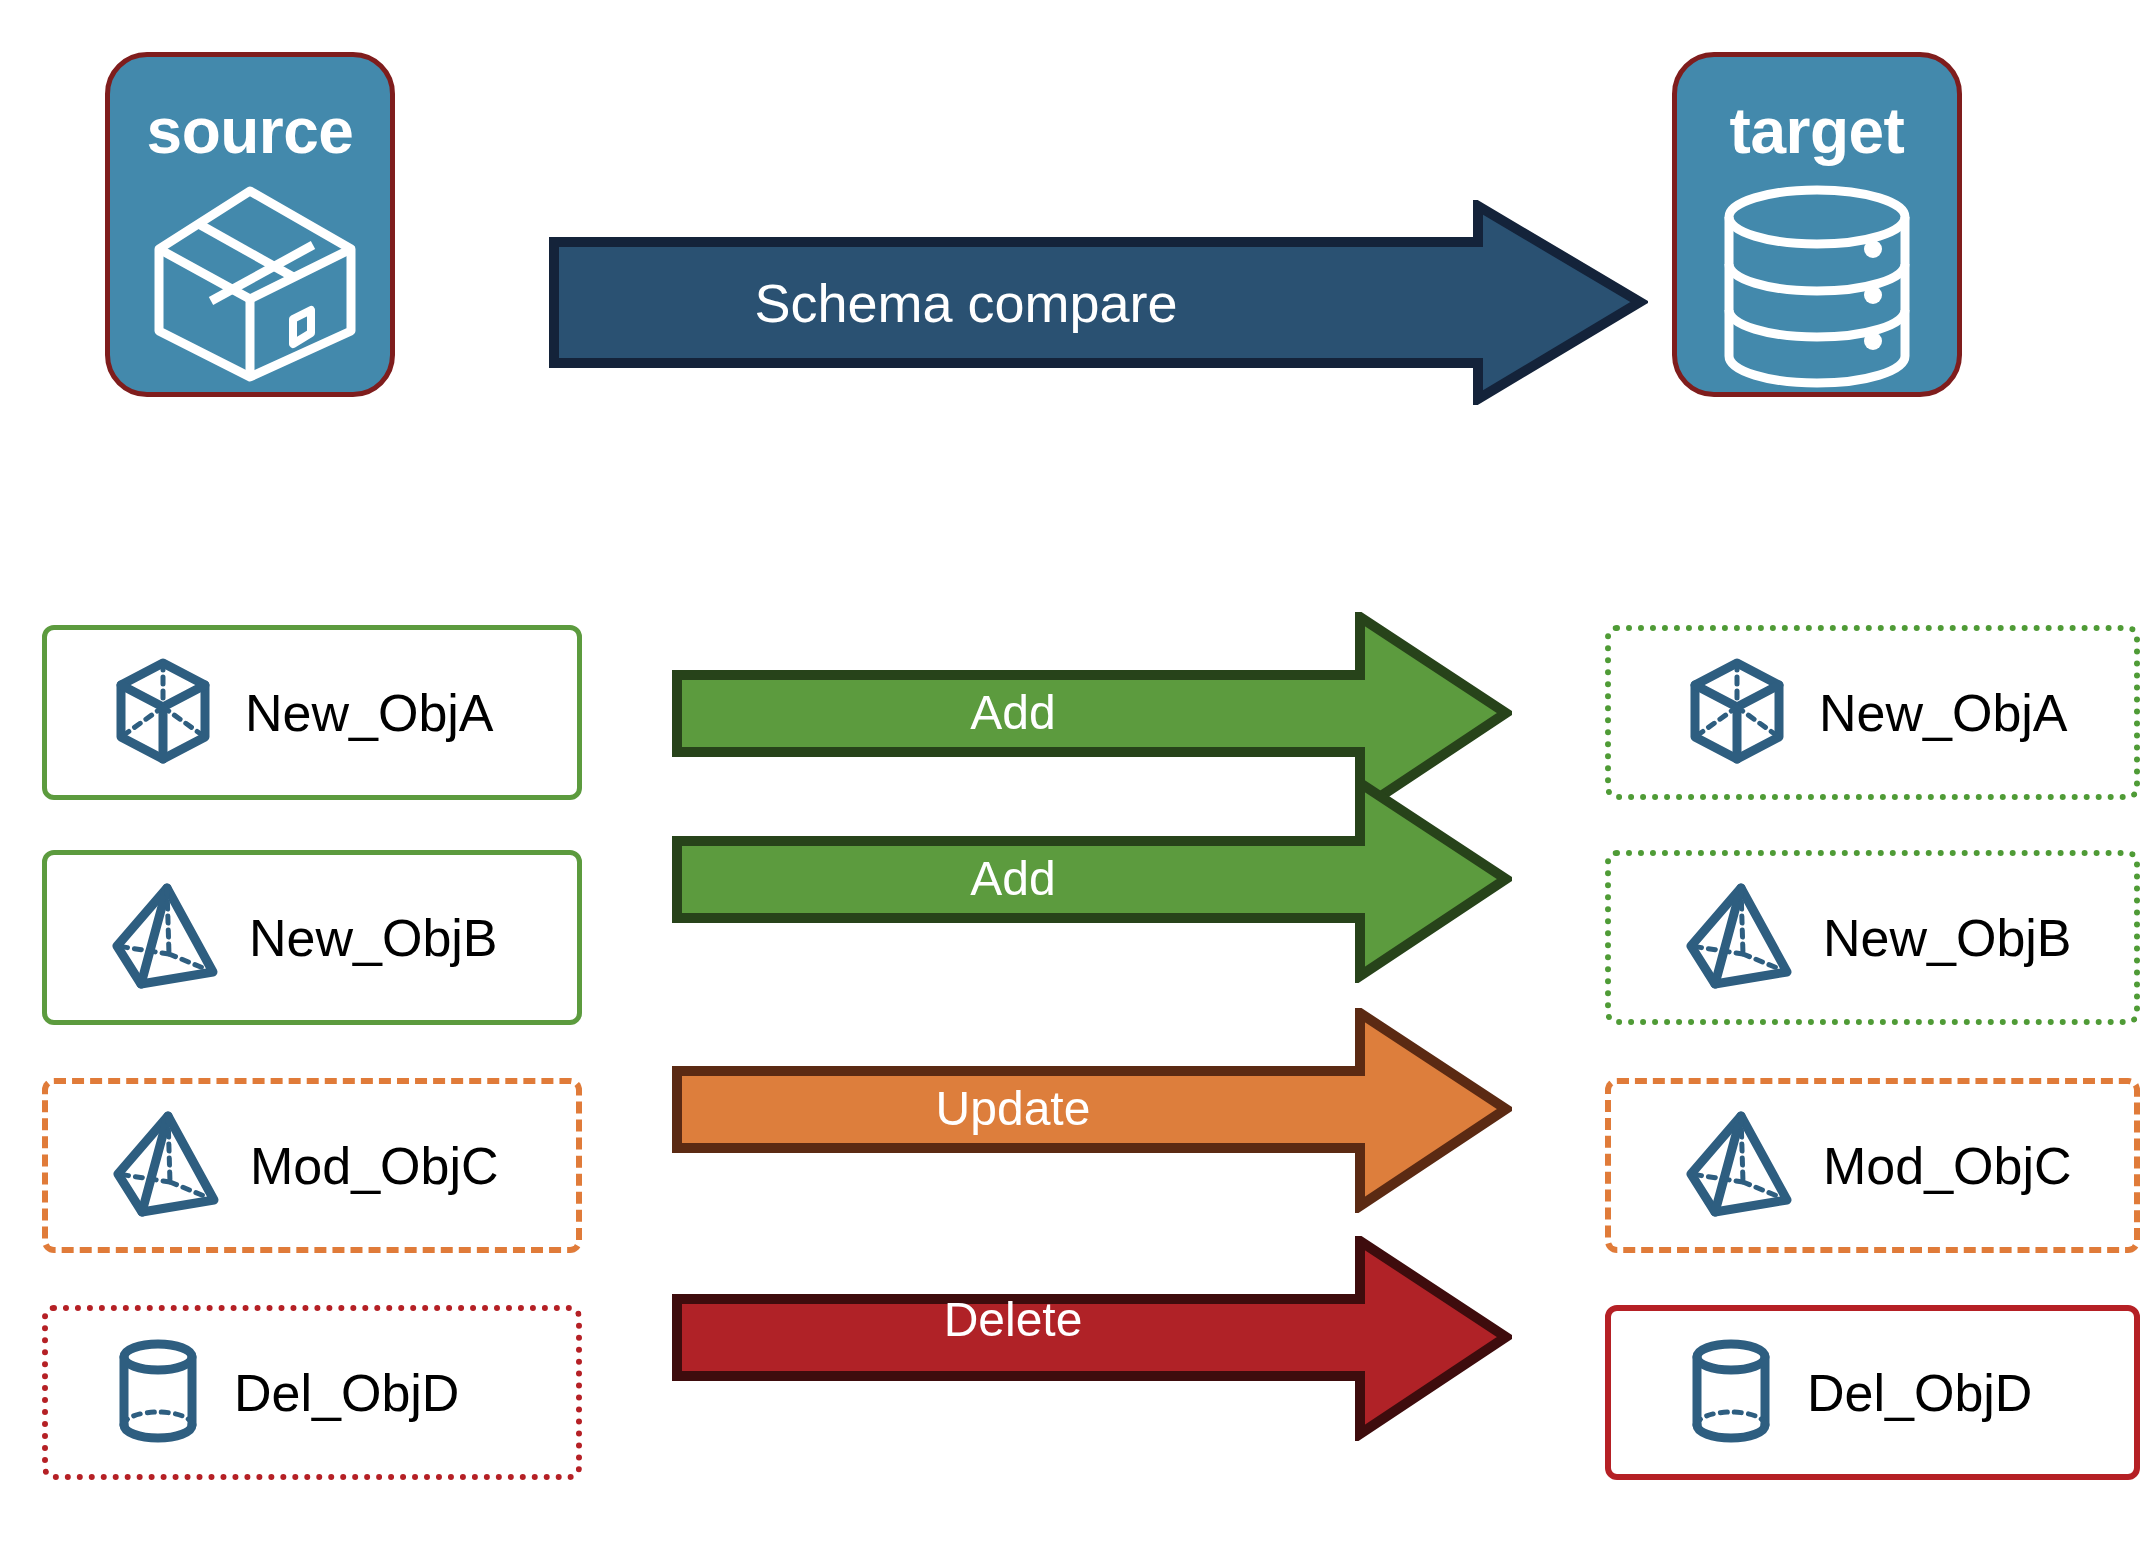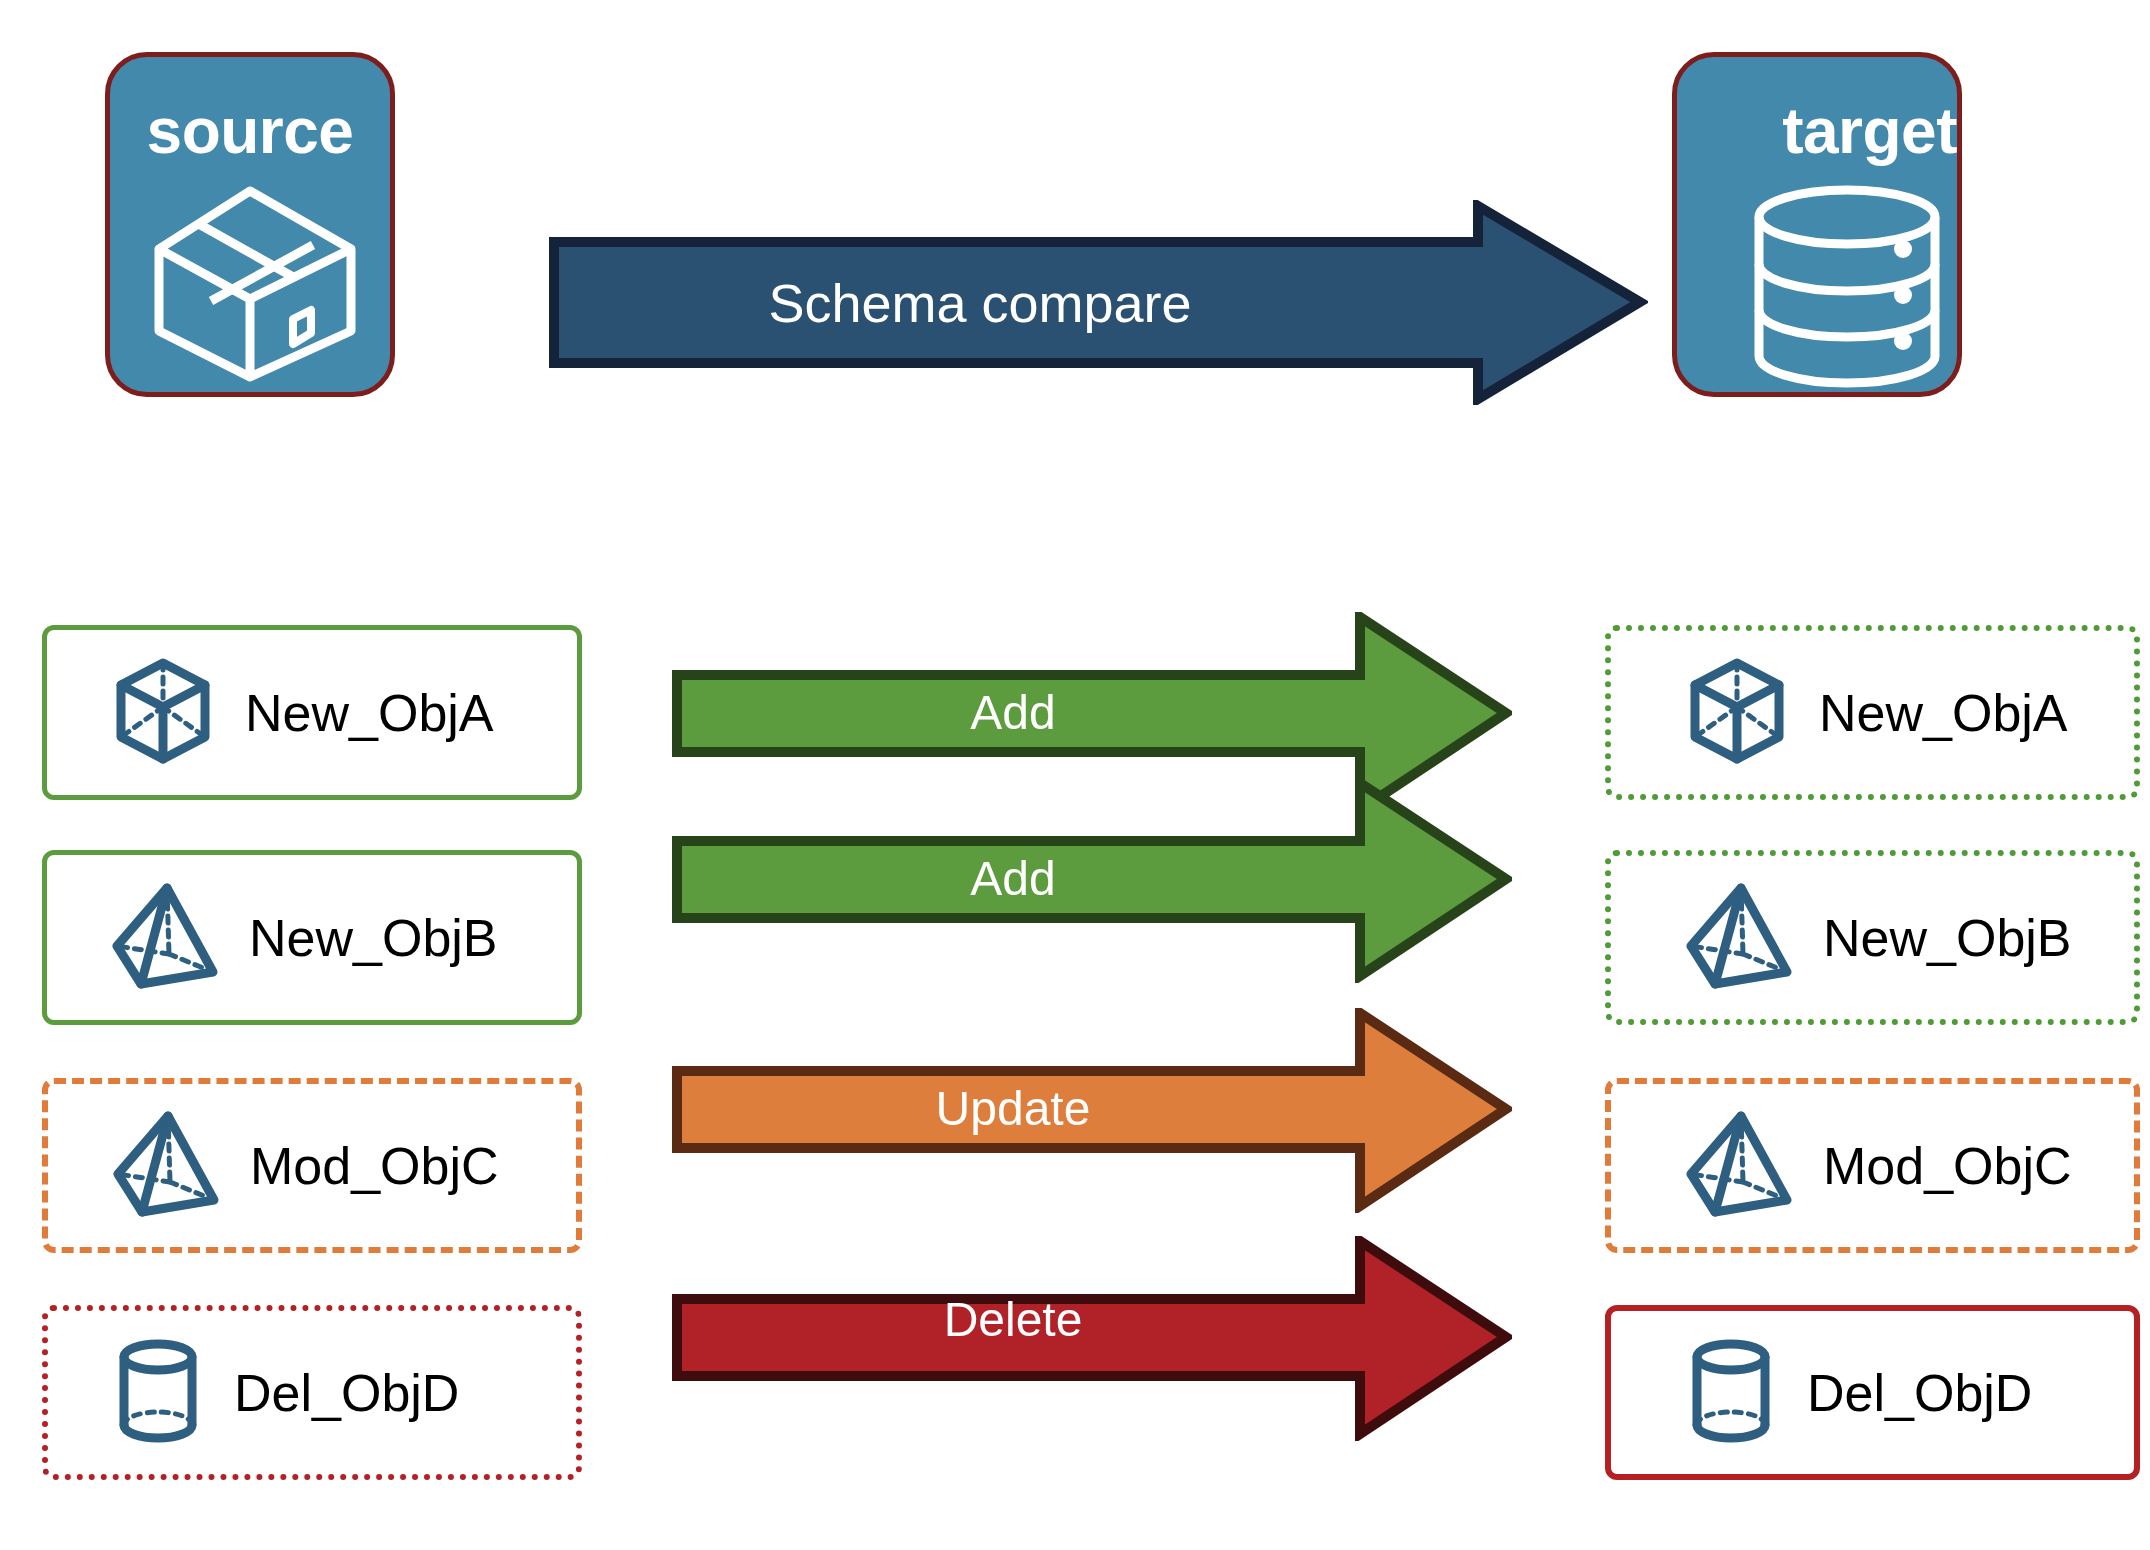--- a/index.html
+++ b/index.html
@@ -37,21 +37,21 @@
     font-weight: bold;
     font-size: 64px;
     line-height: 1;
     margin-top: 42px;
     letter-spacing: -0.5px;
   }
   .endpoint-icon {
     margin-top: 16px;
   }
   #endpoint-source { left: 105px; top: 52px; width: 290px; height: 345px; }
-  #endpoint-target { left: 1672px; top: 52px; width: 290px; height: 345px; align-items: flex-end; }
+  #endpoint-target { left: 1672px; top: 52px; width: 290px; height: 345px; }
 
   
   .objcard {
     position: absolute;
     box-sizing: border-box;
     background: #ffffff;
     border-radius: 12px;
     display: flex;
     align-items: center;
   }
@@ -83,21 +83,21 @@
   }
   .arrow-label {
     position: absolute;
     color: #ffffff;
     font-size: 48px;
     line-height: 1;
     white-space: nowrap;
     transform: translate(-50%, -50%);
     pointer-events: none;
   }
-  .arrow-label.big { font-size: 54px; margin-left: 14px; }
+  .arrow-label.big { font-size: 54px; }
 </style>
 </head>
 <body>
 
 <div class="stage">
 
   <div class="endpoint" id="endpoint-source">
     <div class="endpoint-title">source</div>
     <div class="endpoint-icon">
       <svg width="230" height="210" viewBox="0 0 230 210" fill="none">

